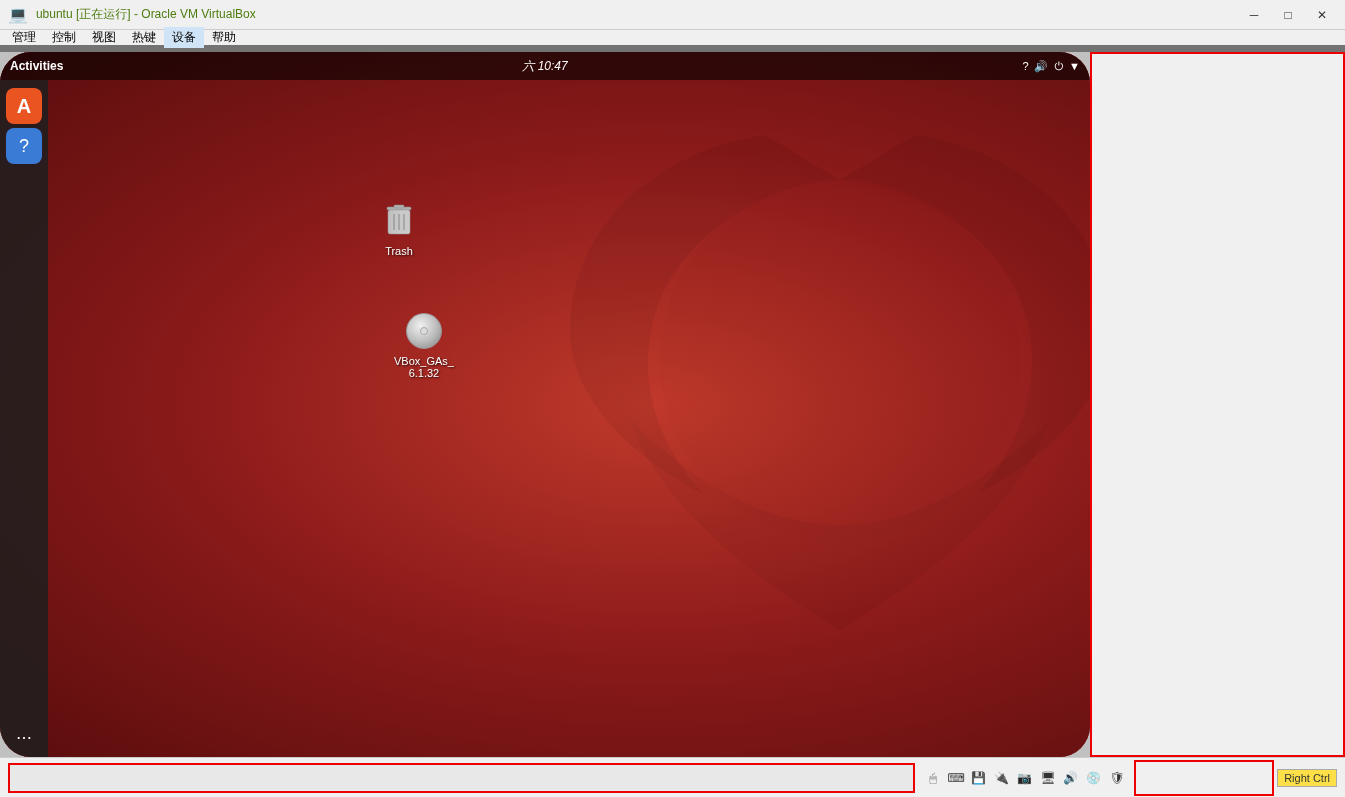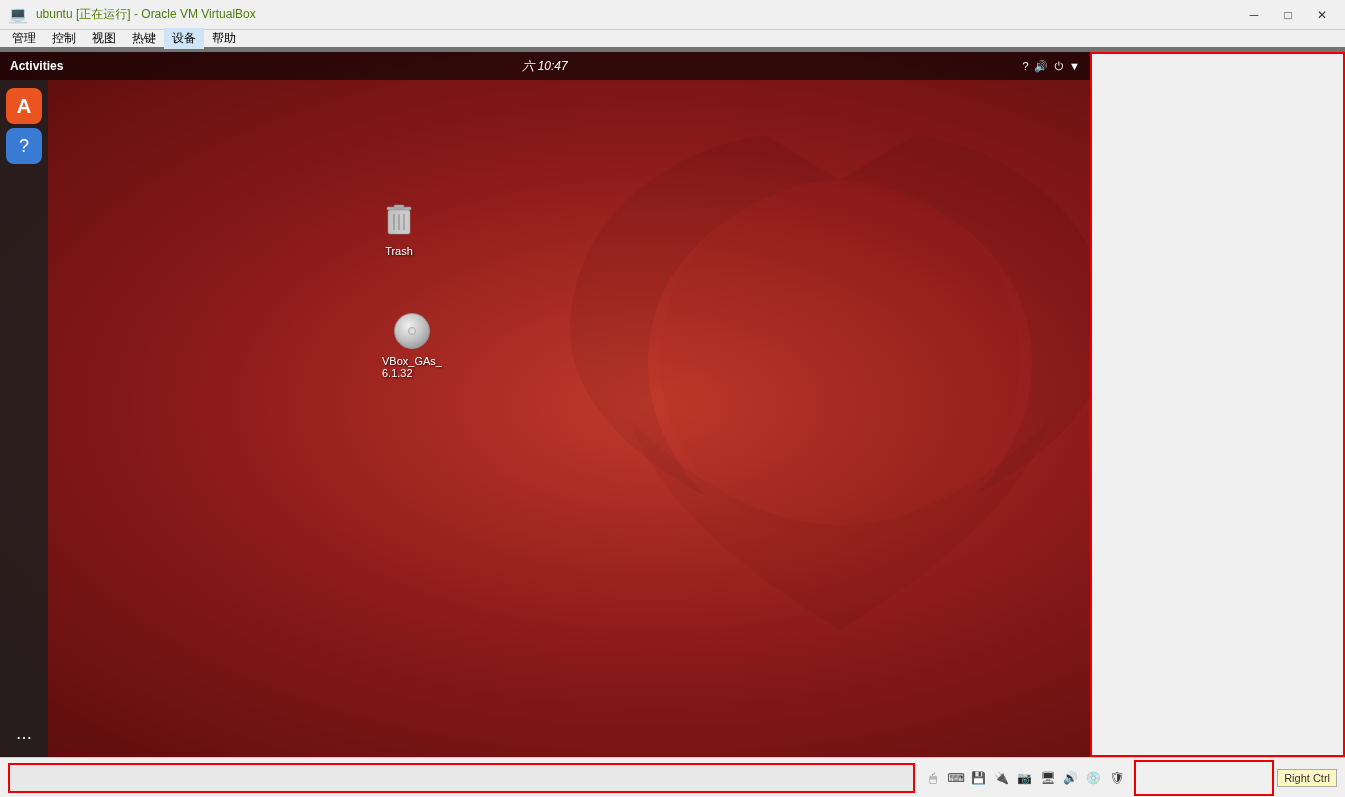--- a/index.html
+++ b/index.html
@@ -49,21 +49,21 @@
       color: #333;
     }
 
     
     .menubar {
       width: 100%;
       height: 22px;
       background: #f0f0f0;
       display: flex;
       align-items: center;
-      border-bottom: 5px solid #737373;
+      border-bottom: 7px solid #737373;
       padding: 0 4px;
       position: relative;
     }
     .menu-item {
       padding: 2px 8px;
       font-size: 12px;
       cursor: pointer;
       color: #000;
       position: relative;
     }
@@ -76,20 +76,21 @@
       height: calc(797px - 30px - 22px - 40px);
       display: flex;
     }
 
     
     .vm-screen {
       flex: 1;
       background: linear-gradient(135deg, #8b1a1a 0%, #c0392b 30%, #a93226 60%, #7b1a1a 100%);
       position: relative;
       overflow: hidden;
+      border-radius: 31px;
     }
 
     
     .ubuntu-bg {
       width: 100%;
       height: 100%;
       position: relative;
       background: radial-gradient(ellipse at 60% 50%, #c0392b 0%, #8b1a1a 50%, #5a0d0d 100%);
     }
 
@@ -187,21 +188,21 @@
     .desktop-icon-img {
       width: 40px;
       height: 40px;
       display: flex;
       align-items: center;
       justify-content: center;
     }
     .desktop-icon-label {
       color: #fff;
       font-size: 11px;
-      text-align: left;
+      text-align: center;
       text-shadow: 1px 1px 2px rgba(0,0,0,0.8);
     }
 
     
     .disc-icon {
       width: 36px;
       height: 36px;
       border-radius: 50%;
       background: radial-gradient(circle at 40% 35%, #f0f0f0, #c0c0c0, #808080);
       border: 1px solid #999;
@@ -256,21 +257,21 @@
       display: flex;
       align-items: center;
       justify-content: center;
       font-size: 12px;
       color: #333;
     }
     .statusbar-text {
       font-size: 11px;
       color: #333;
       padding: 2px 6px;
-      background: #fef9c3;
+      background: #fde047;
       border: 1px solid #aaa;
     }
 
     
     .bottom-right-panel {
       width: 140px;
       height: 36px;
       border: 2px solid #e00;
       background: #f0f0f0;
       margin-left: 4px;
@@ -351,21 +352,21 @@
               <linearGradient id="trashGrad" x1="0" y1="0" x2="1" y2="0">
                 <stop offset="0%" stop-color="#888" stop-opacity="0.3"></stop>
                 <stop offset="100%" stop-color="#fff" stop-opacity="0.1"></stop>
               </linearGradient>
             </defs>
           </svg>
         </div>
         <span class="desktop-icon-label">Trash</span>
       </div>
 
-      <div class="desktop-icon" style="left: 378px; top: 255px;">
+      <div class="desktop-icon" style="left: 390px; top: 255px;">
         <div class="desktop-icon-img">
           <div class="disc-icon">
             <div class="disc-hole"></div>
           </div>
         </div>
         <span class="desktop-icon-label">VBox_GAs_<br>6.1.32</span>
       </div>
     </div>
   </div>
 

